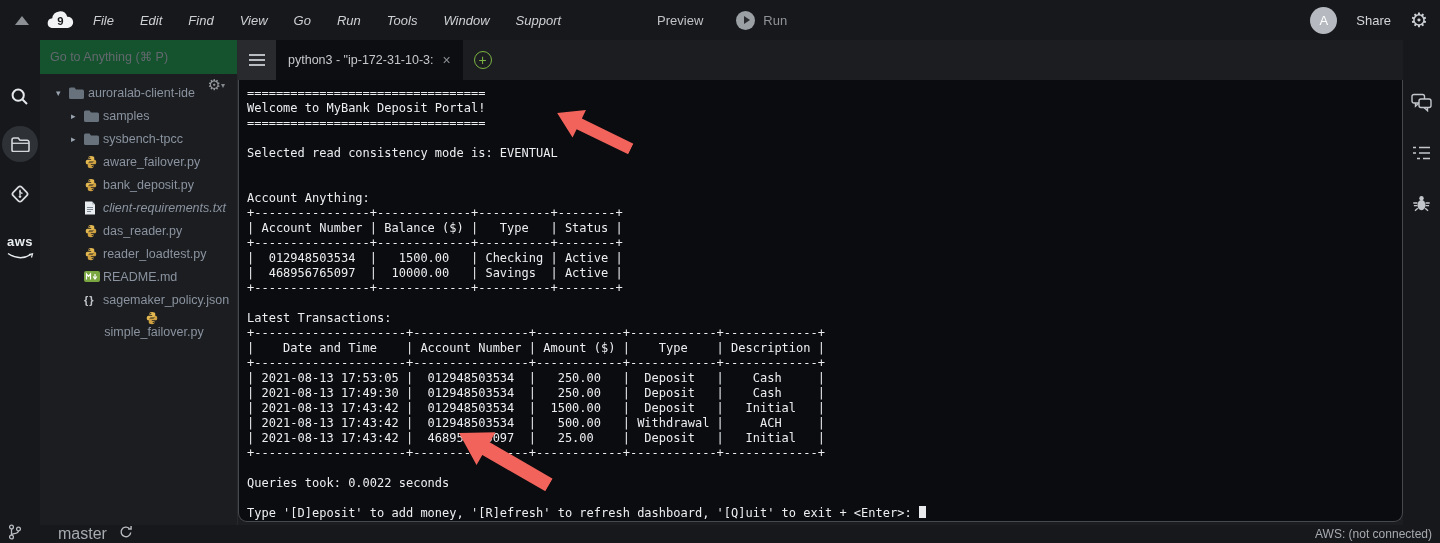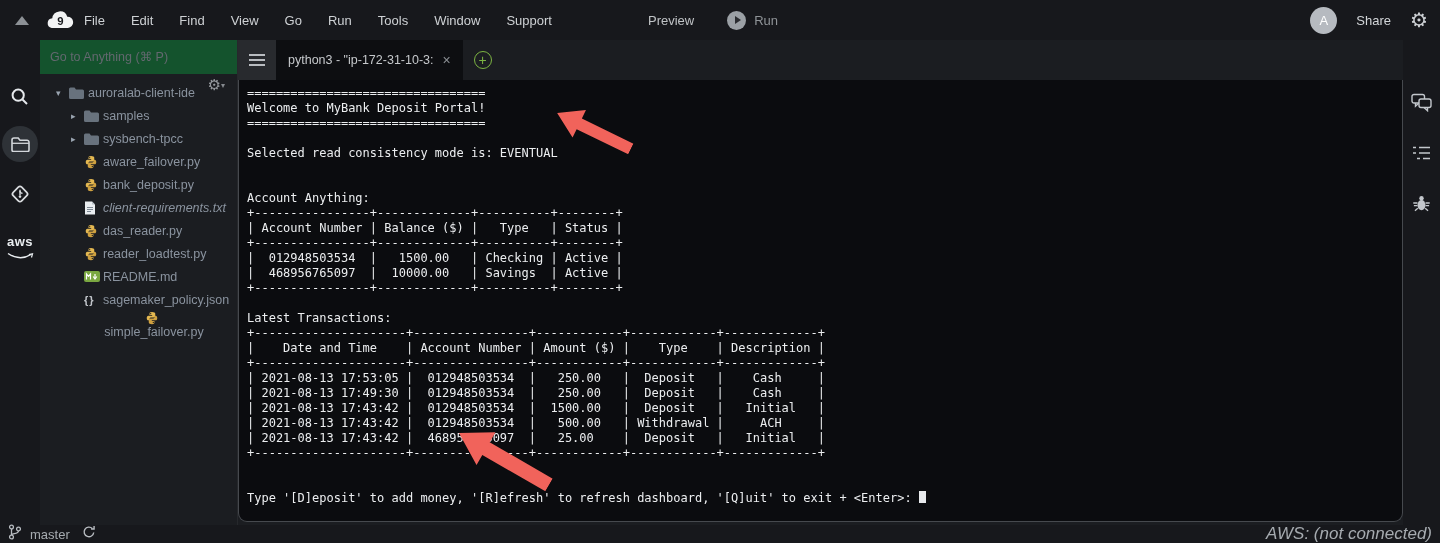--- a/index.html
+++ b/index.html
@@ -10,21 +10,21 @@
     overflow:hidden;
     position:relative;
     color:#c9cccf;
   }
   
   .topbar { height:40px; background:#17181c; display:flex; align-items:center; }
   .tri { width:0; height:0; margin-left:15px;
          border-left:7px solid transparent; border-right:7px solid transparent;
          border-bottom:9px solid #8d9196; }
   .logo { margin-left:17px; display:flex; align-items:center; }
-  .menus { display:flex; gap:26px; margin-left:10px; }
+  .menus { display:flex; gap:26px; margin-left:19px;font-style:italic; }
   .menu-item { font-size:13px; color:#ced1d4; cursor:default; }
   .preview { margin-left:96px; font-size:13px; color:#c0c3c6; }
   .rungrp { margin-left:33px; display:flex; align-items:center; gap:8px; }
   .playcirc { width:19px; height:19px; border-radius:50%; background:#9ba0a5;
               display:flex; align-items:center; justify-content:center; }
   .playcirc i { width:0; height:0; border-top:4px solid transparent; border-bottom:4px solid transparent;
                 border-left:6px solid #2a2c30; margin-left:2px; }
   .runlabel { font-size:13px; color:#8f9397; }
   .tright { margin-left:auto; display:flex; align-items:center; gap:19px; margin-right:12px; }
   .avatar { width:27px; height:27px; border-radius:50%; background:#b6bac0; color:#fff;
@@ -76,22 +76,22 @@
   .cursor { display:inline-block; width:7px; height:12px; background:#e8eaec; vertical-align:-1px; }
 
   .rail-right { width:37px; background:#17181c; position:relative; flex:none; }
   .rr-chat { position:absolute; top:53px; left:8px; }
   .rr-outline { position:absolute; top:105px; left:9px; }
   .rr-bug { position:absolute; top:154px; left:9px; }
 
   
   .statusbar { position:absolute; left:0; right:0; bottom:0; height:18px; background:#17181c;
                display:flex; align-items:center; padding:0 8px; gap:8px; }
-  .branch-label { font-size:13px; color:#a6abb0; }
-  .aws-status { margin-left:auto; font-size:17px; color:#a6abb0;font-style:italic; }
+  .branch-label { font-size:16px; color:#a6abb0;margin-left:28px; }
+  .aws-status { margin-left:auto; font-size:12px; color:#a6abb0; }
 
   
   .arrow { position:absolute; z-index:20; }
   .arrow1 { left:553px; top:114px; width:82px; height:34px; transform:rotate(26deg); }
   .arrow2 { left:452px; top:438px; width:104px; height:42px; transform:rotate(30deg); }
 </style>
 </head>
 <body>
 
 <div class="topbar">
@@ -317,20 +317,21 @@
         <div class="tline">+---------------------+----------------+------------+------------+-------------+</div>
         <div class="tline">|    Date and Time    | Account Number | Amount ($) |    Type    | Description |</div>
         <div class="tline">+---------------------+----------------+------------+------------+-------------+</div>
         <div class="tline">| 2021-08-13 17:53:05 |  012948503534  |   250.00   |  Deposit   |    Cash     |</div>
         <div class="tline">| 2021-08-13 17:49:30 |  012948503534  |   250.00   |  Deposit   |    Cash     |</div>
         <div class="tline">| 2021-08-13 17:43:42 |  012948503534  |  1500.00   |  Deposit   |   Initial   |</div>
         <div class="tline">| 2021-08-13 17:43:42 |  012948503534  |   500.00   | Withdrawal |     ACH     |</div>
         <div class="tline">| 2021-08-13 17:43:42 |  468956765097  |   25.00    |  Deposit   |   Initial   |</div>
         <div class="tline">+---------------------+----------------+------------+------------+-------------+</div>
         <div class="tline"></div>
+        <div class="tline">Queries took: 0.0022 seconds</div>
         <div class="tline"></div>
         <div class="tline">Type '[D]eposit' to add money, '[R]efresh' to refresh dashboard, '[Q]uit' to exit + &lt;Enter&gt;: <span class="cursor"></span></div>
       </div>
   </div>
 
   <div class="rail-right">
     <div class="rr-chat">
       <svg width="21" height="19" viewBox="0 0 21 19">
         <rect x="1" y="1.5" width="12.5" height="8.5" rx="2" fill="none" stroke="#c3c7cc" stroke-width="1.4"></rect>
         <path d="M4.5 10 v3.2 L8 10" fill="none" stroke="#c3c7cc" stroke-width="1.4"></path>

